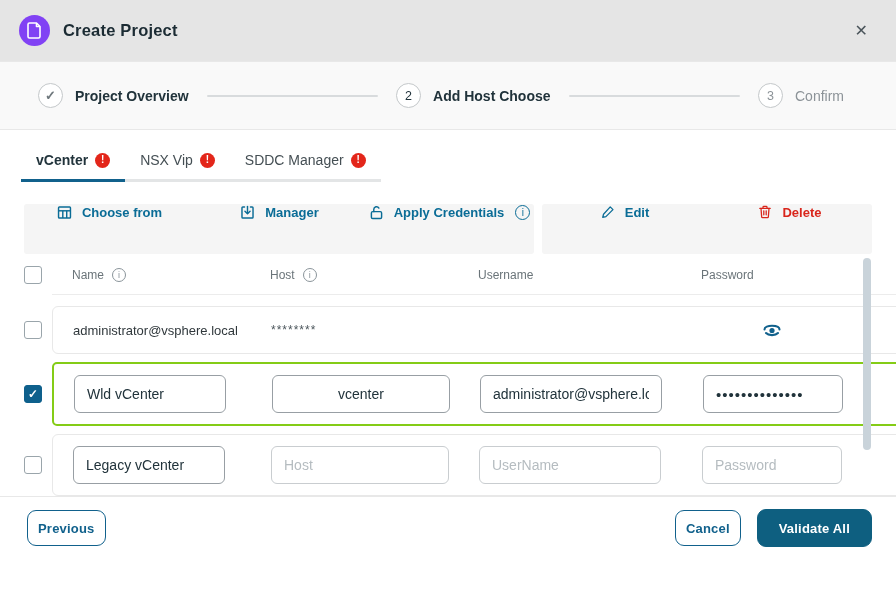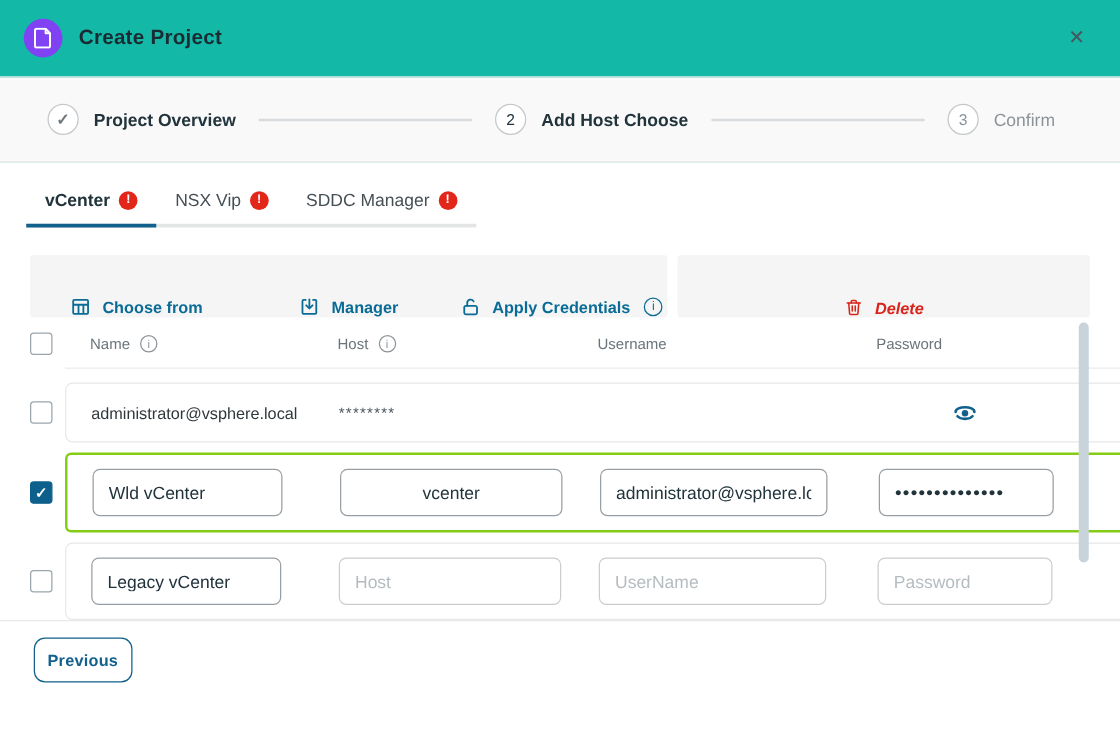--- a/index.html
+++ b/index.html
@@ -1,17 +1,17 @@
 <!DOCTYPE html>
 <html><head>
 <meta charset="utf-8">
 <style>
   * { margin:0; padding:0; box-sizing:border-box; }
   html,body { width:896px; height:600px; font-family:"Liberation Sans",sans-serif; background:#fff; color:#21333b; overflow:hidden; }
-  .modal { position:relative; width:896px; height:444px; background:#14b8a6; display:flex; flex-direction:column; }
+  .modal { position:relative; width:896px; height:444px; background:#e5e5e5; display:flex; flex-direction:column; }
 
   
   .hdr { height:62px; display:flex; align-items:center; padding:0 24px 0 19px; border-bottom:1px solid #e8e8e8; flex:0 0 auto; }
   .hdr-icon { width:31px; height:31px; border-radius:50%; background:#8142f4; display:flex; align-items:center; justify-content:center; margin-right:13px; }
   .hdr-title { font-size:16.5px; font-weight:bold; letter-spacing:.2px; color:#1b2b33; }
   .hdr-close { margin-left:auto; font-size:16px; color:#4a545a; cursor:pointer; line-height:1; padding:4px; }
 
   
   .stepper { height:68px; background:#f9f9f9; border-bottom:1px solid #e8e8e8; display:flex; align-items:center; padding:0 52px 0 38px; flex:0 0 auto; }
   .step { display:flex; align-items:center; }
@@ -25,26 +25,26 @@
   
   .content { flex:1; background:#fff; position:relative; }
   .tabs { display:inline-flex; margin:14px 0 0 21px; border-bottom:3px solid #e3e5e6; }
   .tab { display:flex; align-items:center; gap:7px; padding:8px 15px 11px 15px; font-size:14px; color:#454f54; cursor:pointer; position:relative; }
   .tab.active { font-weight:bold; color:#21333b; }
   .tab.active::after { content:""; position:absolute; left:0; right:0; bottom:-3px; height:3px; background:#11618c; }
   .badge { width:15px; height:15px; border-radius:50%; background:#e3261a; color:#fff; font-size:10px; font-weight:bold; display:flex; align-items:center; justify-content:center; line-height:1; }
 
   
   .toolbar { display:flex; gap:8px; margin:22px 24px 0 24px; }
-  .tb-group { background:#f5f5f5; border-radius:3px; height:50px; display:flex; align-items:flex-end; }
+  .tb-group { background:#f5f5f5; border-radius:3px; height:50px; display:flex; align-items:flex-start; }
   .tb-group.left { width:510px; }
   .tb-group.right { flex:1; }
   .tb-btn { flex:1; display:flex; align-items:center; justify-content:center; gap:9px; font-size:13px; font-weight:bold; color:#0a6c96; cursor:pointer; position:relative; }
   .tb-btn + .tb-btn::before { content:""; position:absolute; left:0; top:10px; bottom:10px; width:1px; background:#dcdcdc; }
-  .tb-btn.danger { color:#d9261c;font-style:italic; }
+  .tb-btn.danger { color:#d9261c; }
   .tb-btn svg { flex:0 0 auto; }
   .info-circle { width:15px; height:15px; border-radius:50%; border:1px solid #0a6c96; color:#0a6c96; font-size:10px; font-style:normal; display:flex; align-items:center; justify-content:center; font-weight:normal; margin-left:2px; }
 
   
   .cols { display:grid; grid-template-columns:170px 180px 195px 140px 30px 40px; column-gap:28px; align-items:center; }
   .thead { margin:14px 0 0 52px; padding:0 0 12px 20px; border-bottom:1px solid #ececec; }
   .th { font-size:12px; color:#6a7479; display:flex; align-items:center; gap:6px; }
   .th .info-circle { border-color:#8a949a; color:#8a949a; width:14px; height:14px; font-size:9px; }
   .rows { padding:5px 0 0 0; }
   .row-wrap { display:flex; align-items:center; padding:0 26px 0 24px; margin-top:8px; }
@@ -160,20 +160,28 @@
               <g fill="none" stroke="#0a6c96" stroke-width="1.7" stroke-linecap="round">
                 <rect x="4" y="9" width="12" height="8" rx="1.5"></rect>
                 <path d="M6.8 9V6.3a3.2 3.2 0 0 1 6-1.5"></path>
               </g>
             </svg>
           <span>Apply Credentials</span>
           <span class="info-circle">i</span>
         </div>
       </div>
       <div class="tb-group right">
+        <div class="tb-btn">
+          <svg width="16" height="16" viewBox="0 0 20 20">
+              <g fill="none" stroke="#0a6c96" stroke-width="1.6" stroke-linejoin="round">
+                <path d="M12.8 3.6l3.4 3.4L7.4 15.8 3.4 16.8l1-4z"></path>
+              </g>
+            </svg>
+          <span>Edit</span>
+        </div>
         <div class="tb-btn danger">
           <svg width="16" height="16" viewBox="0 0 20 20">
               <g fill="none" stroke="#d9261c" stroke-width="1.6" stroke-linecap="round">
                 <line x1="3.5" y1="5.5" x2="16.5" y2="5.5"></line>
                 <path d="M7.5 5.5V4a1 1 0 0 1 1-1h3a1 1 0 0 1 1 1v1.5"></path>
                 <path d="M5 5.5l.8 10.3a1.2 1.2 0 0 0 1.2 1.2h6a1.2 1.2 0 0 0 1.2-1.2L15 5.5"></path>
                 <line x1="8.5" y1="8.5" x2="8.5" y2="13.5"></line>
                 <line x1="11.5" y1="8.5" x2="11.5" y2="13.5"></line>
               </g>
             </svg>
@@ -274,15 +282,19 @@
         </div>
       </div>
 
     </div>
 
     <div class="scrollbar"></div>
   </div>
 
   <div class="ftr">
     <button class="btn outline">Previous</button>
+    <div class="ftr-right">
+      <button class="btn outline">Cancel</button>
+      <button class="btn solid">Validate All</button>
+    </div>
   </div>
 
 </div>
 
 </body></html>

